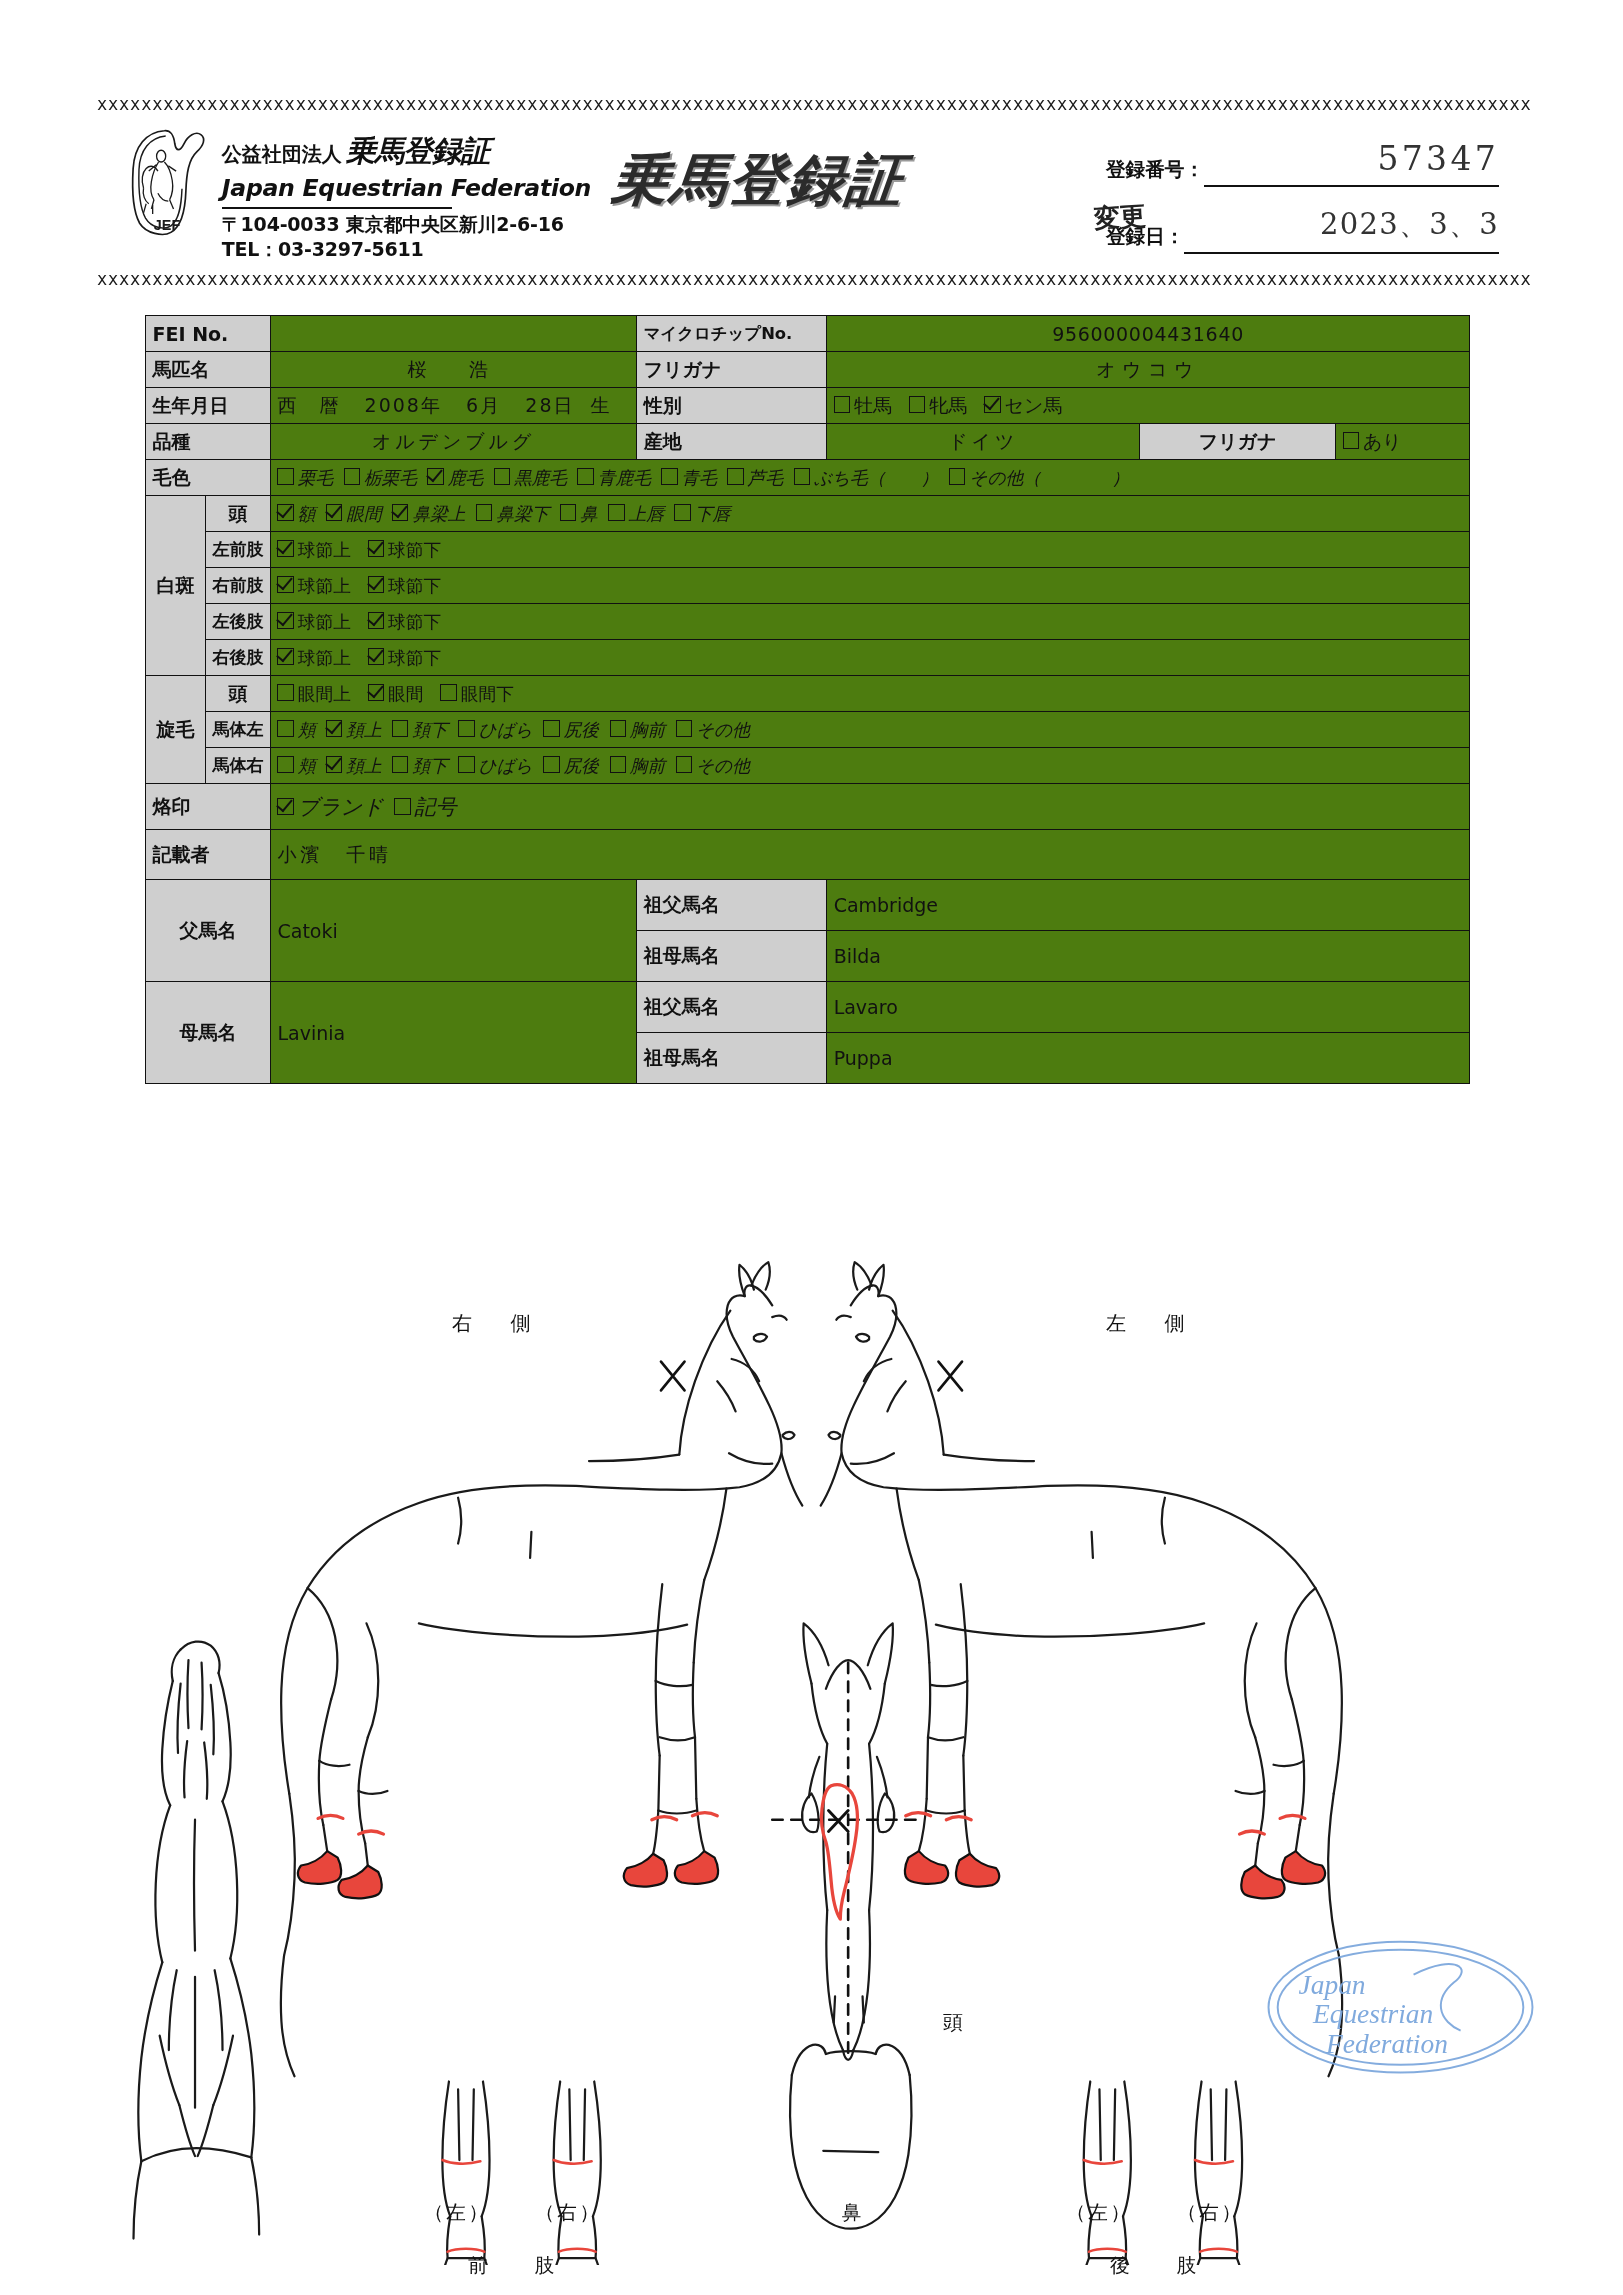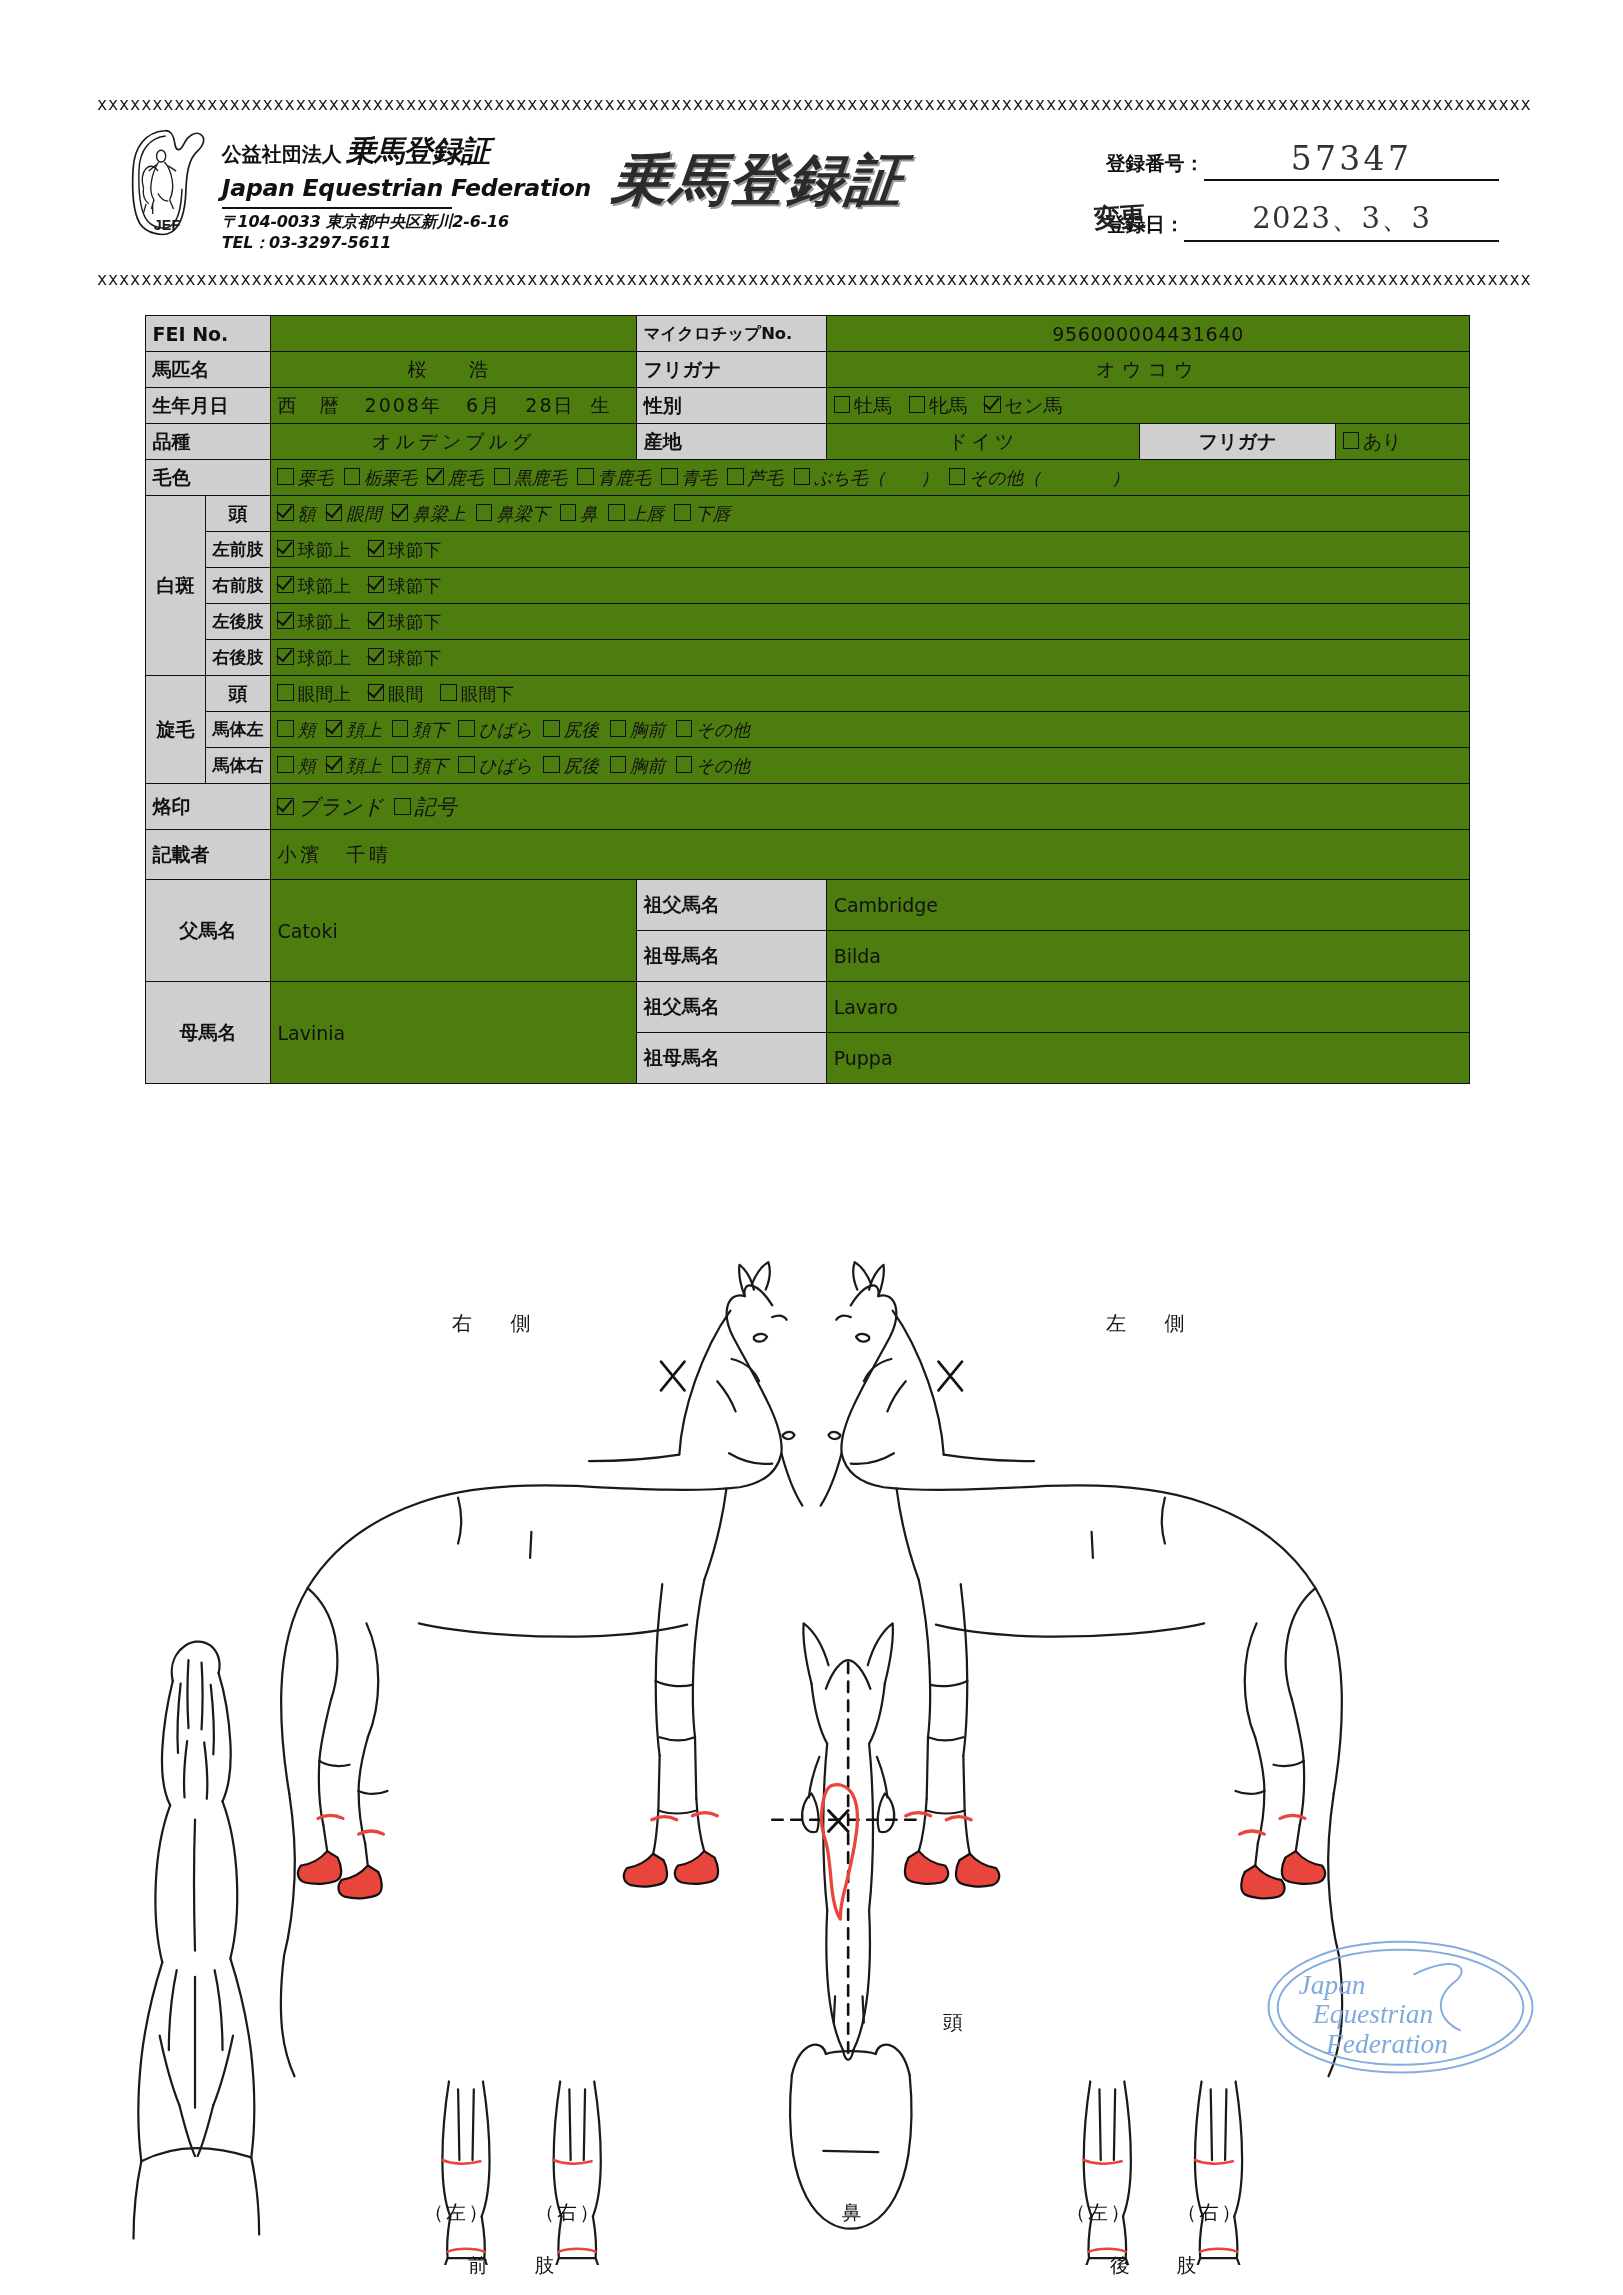--- a/index.html
+++ b/index.html
@@ -25,38 +25,38 @@
   .hdr-rule.bot{top:274px;}
 
   .logo-block{position:absolute;left:124px;top:128px;display:flex;align-items:flex-start;gap:11.8px;}
   .jef-badge{width:86px;height:111px;flex:none;}
   .org-text{padding-top:3.9px;}
   .org-jp{display:flex;align-items:baseline;gap:3.9px;}
   .org-jp .small{font-size:20px;font-weight:700;letter-spacing:0px;text-align:right;}
   .org-jp .big{font-size:29.5px;font-weight:800;letter-spacing:-0.7px;font-style:italic;}
   .org-en{font-size:23.6px;font-style:italic;font-weight:600;margin-top:2.6px;letter-spacing:-0.3px;}
   .org-div{border-top:2px solid #111;margin:4.6px 0 3.3px;width:230px;}
-  .org-addr{font-size:16px;font-style:italic;font-weight:600;line-height:1.30;letter-spacing:-0.2px;}
+  .org-addr{font-size:19px;font-weight:600;line-height:1.30;letter-spacing:-0.2px;}
 
   .doc-title{
     position:absolute;left:612px;top:143px;
     font-size:56px;font-weight:900;font-style:italic;
     letter-spacing:2.6px;
     color:#2b2b2b;
     text-shadow:2px 2px 0 #9a9a9a;
     transform:skewX(-6deg);
   }
 
   .reg-area{position:absolute;left:1106px;top:139px;width:393px;}
   .reg-line{display:flex;align-items:flex-end;margin-bottom:7.9px;}
   .reg-label{font-size:19.6px;font-weight:600;white-space:nowrap;padding-bottom:3.9px;}
   .reg-value{
     flex:1;border-bottom:2.6px solid #111;
     font-family:"DejaVu Serif","Liberation Serif",serif;
-    font-size:33px;text-align:center;padding-bottom:1px;
+    font-size:33px;text-align:right;padding-bottom:7px;
     letter-spacing:3.3px;color:#333;
   }
   .reg-value.date{font-size:29px;letter-spacing:1.3px;}
   .henkou{
     position:absolute;left:1094px;top:200px;
     font-size:26px;font-weight:700;color:#222;
     transform:rotate(-4deg);
     font-family:"DejaVu Serif","Liberation Serif",serif;
   }
 

